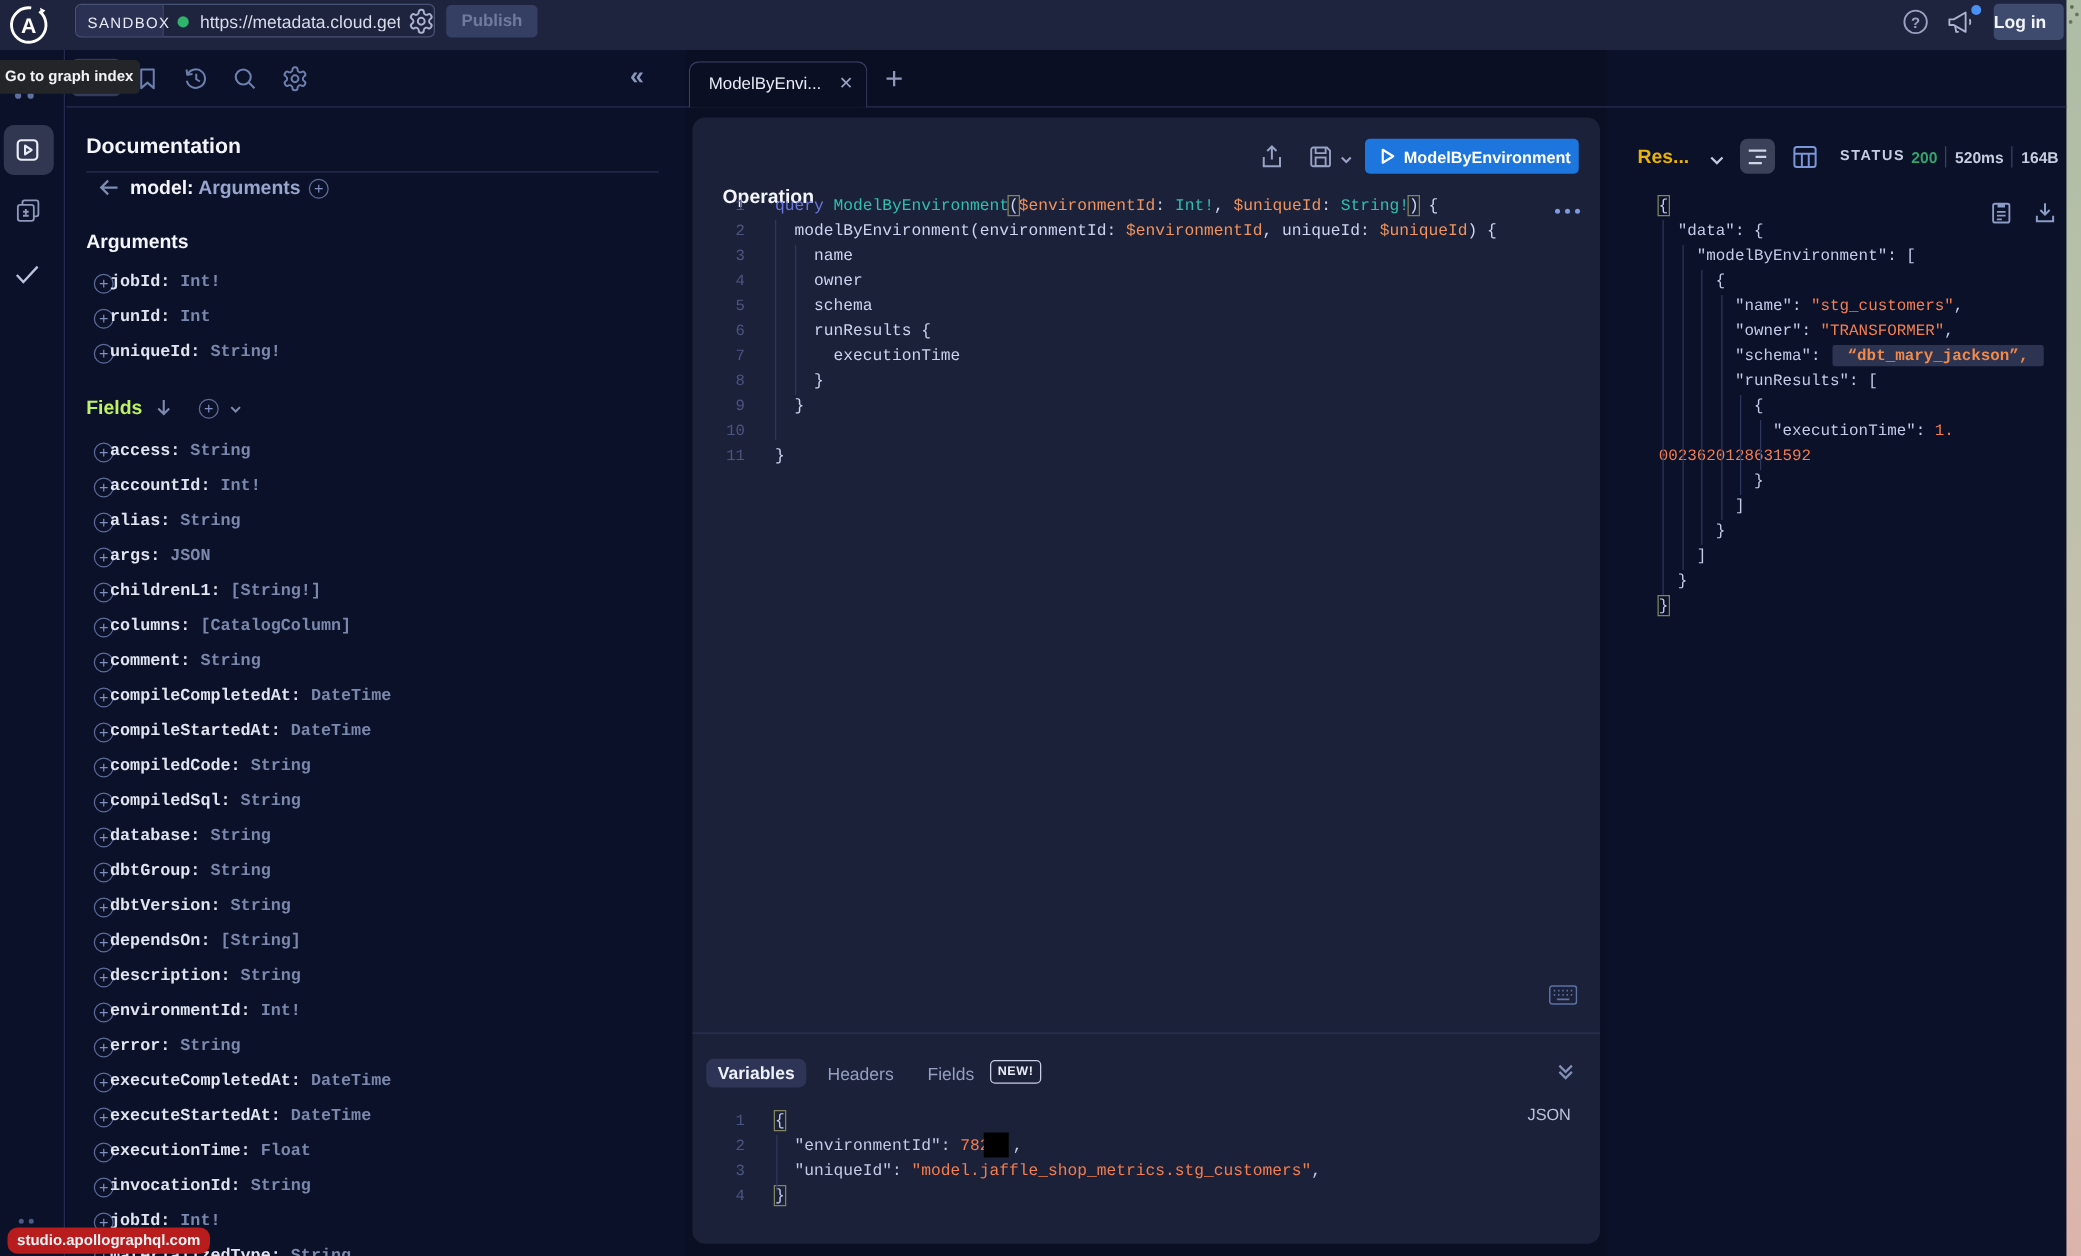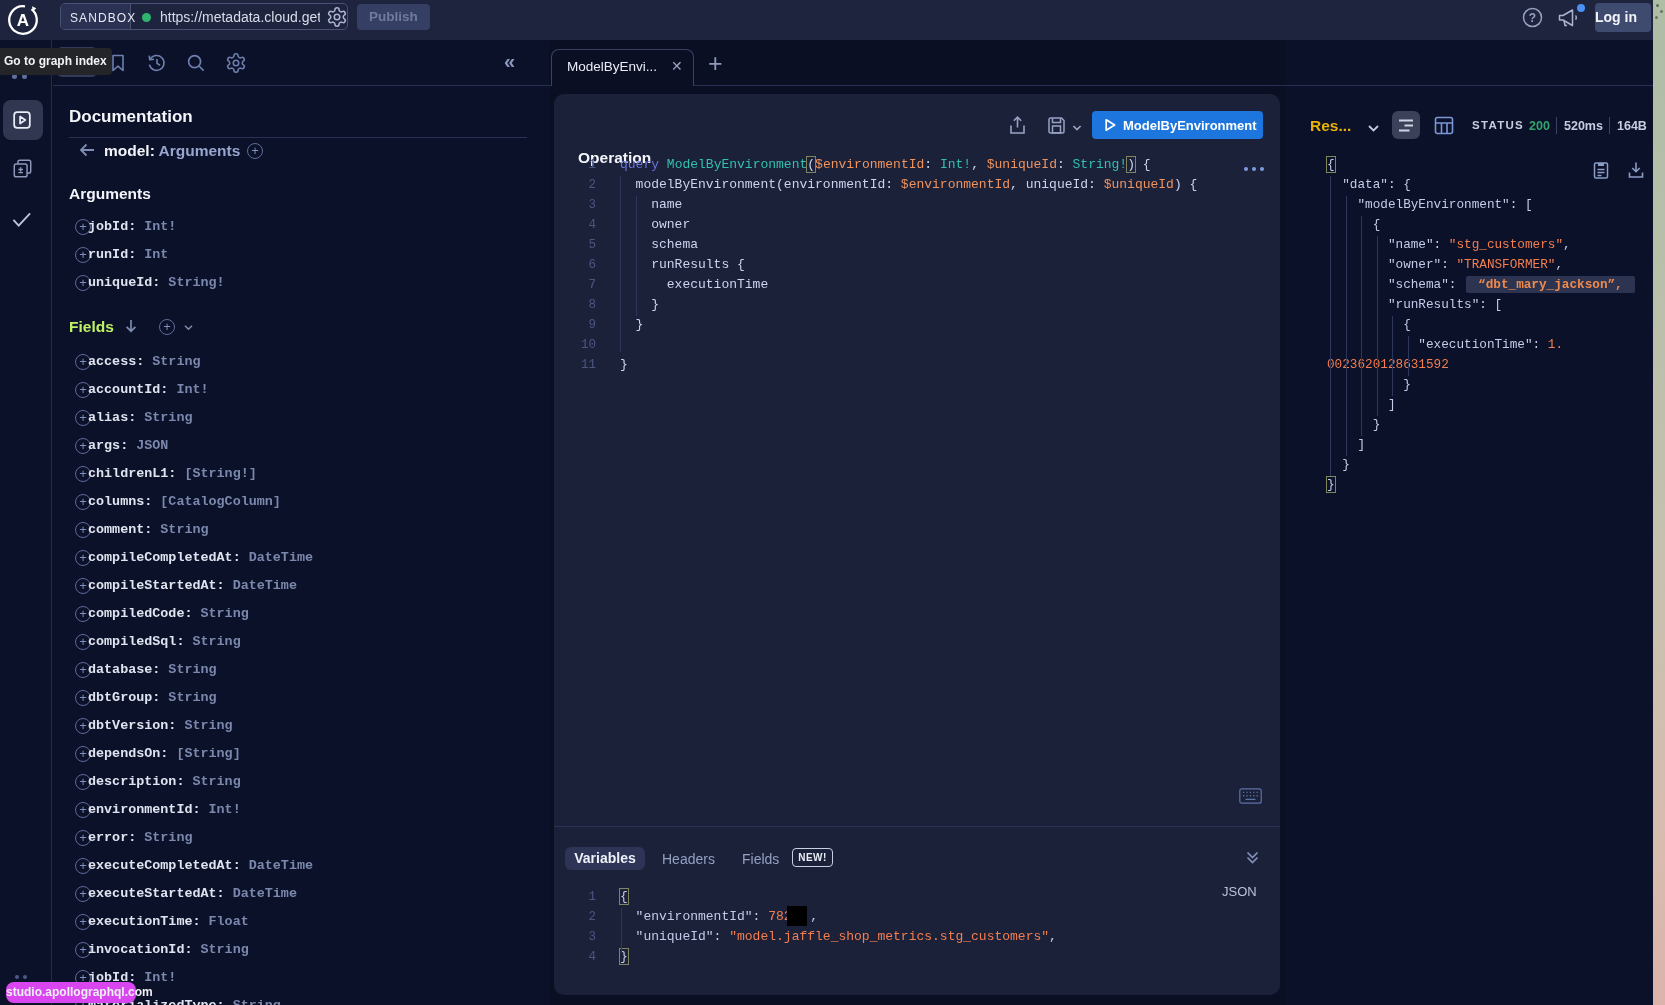--- a/index.html
+++ b/index.html
@@ -281,13 +281,13 @@
   }
 <span class="bb">}</span></pre>
 <div class="g" style="left:1330px;top:176px;height:300px;"></div>
 <div class="g" style="left:1346px;top:196px;height:260px;"></div>
 <div class="g" style="left:1361px;top:216px;height:220px;"></div>
 <div class="g" style="left:1377px;top:236px;height:180px;"></div>
 <div class="g" style="left:1392px;top:316px;height:80px;"></div>
 <div class="g" style="left:1408px;top:336px;height:40px;"></div>
 
 <div class="abs" style="left:0;top:48px;width:112px;height:27px;background:#242529;border-radius:0 4px 4px 0;color:#f2f3f5;font-weight:bold;font-size:12px;line-height:27px;padding-left:4px;white-space:nowrap;">Go to graph index</div>
-<div class="abs" style="left:6px;top:982px;width:130px;height:21px;background:#d946ef;border-radius:8px;color:#eef0f3;font-weight:bold;font-size:12px;line-height:21px;text-align:center;white-space:nowrap;">studio.apollographql.com</div>
+<div class="abs" style="left:6px;top:982px;width:162px;height:21px;background:#b91c1c;border-radius:8px;color:#eef0f3;font-weight:bold;font-size:12px;line-height:21px;text-align:center;white-space:nowrap;">studio.apollographql.com</div>
 
 </body></html>

